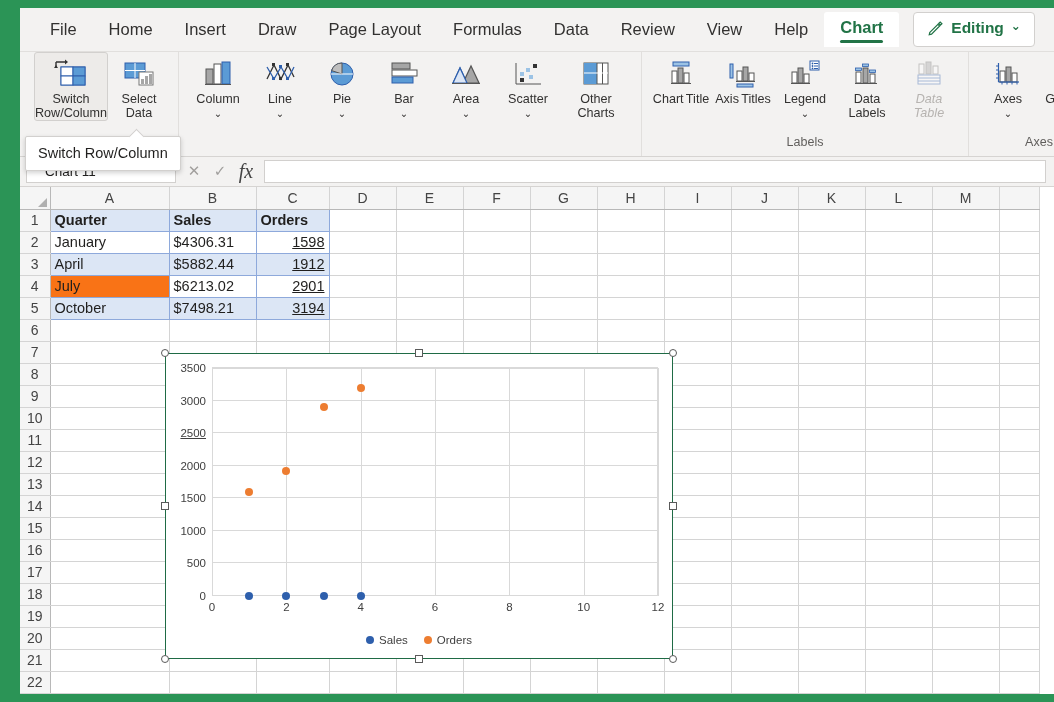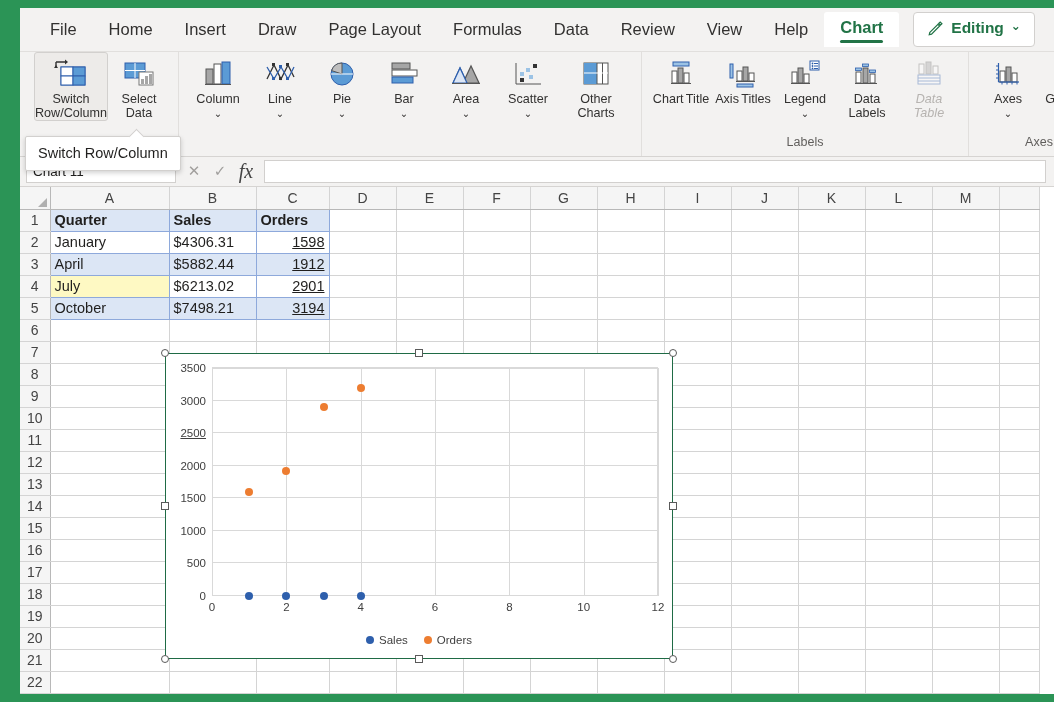--- a/index.html
+++ b/index.html
@@ -85,21 +85,21 @@
     transform:rotate(45deg);
   }
 
   
   .fbar{
     height:30px;background:#F3F2F1;display:flex;align-items:center;
     padding:3px 6px 4px;box-sizing:border-box;border-bottom:1px solid #D6D4D2;
   }
   .namebox{
     width:150px;height:23px;background:#ffffff;border:1px solid #D2D0CE;
-    display:flex;align-items:center;padding:0 6px;box-sizing:border-box;
+    display:flex;align-items:center;padding:0 18px;box-sizing:border-box;
     font-size:13.5px;color:#201F1E;overflow:hidden;
   }
   .fbtns{display:flex;align-items:center;gap:2px;padding:0 6px;}
   .fbtns span{
     width:24px;height:23px;display:flex;align-items:center;justify-content:center;
     font-size:15px;color:#A19F9D;cursor:pointer;
   }
   .fbtns span.fx{font-style:italic;font-family:"Liberation Serif",serif;font-size:20px;color:#444;}
   .finput{
     flex:1;height:23px;background:#ffffff;border:1px solid #D2D0CE;
@@ -543,21 +543,21 @@
           <td></td>
             <td></td>
           <td></td>
             <td></td>
           <td></td>
             <td></td>
           <td></td>
         </tr>
         <tr>
           <td class="rowh">4</td>
-          <td class="cell-sel" style="background:#fef9c3">July</td>
+          <td class="cell-sel" style="background:#f97316">July</td>
           <td class="cell-sel" style="background:#ffffff">$6213.02</td>
           <td class="cell-sel num" style="background:#ffffff">2901</td>
           <td></td>
             <td></td>
           <td></td>
             <td></td>
           <td></td>
             <td></td>
           <td></td>
             <td></td>

